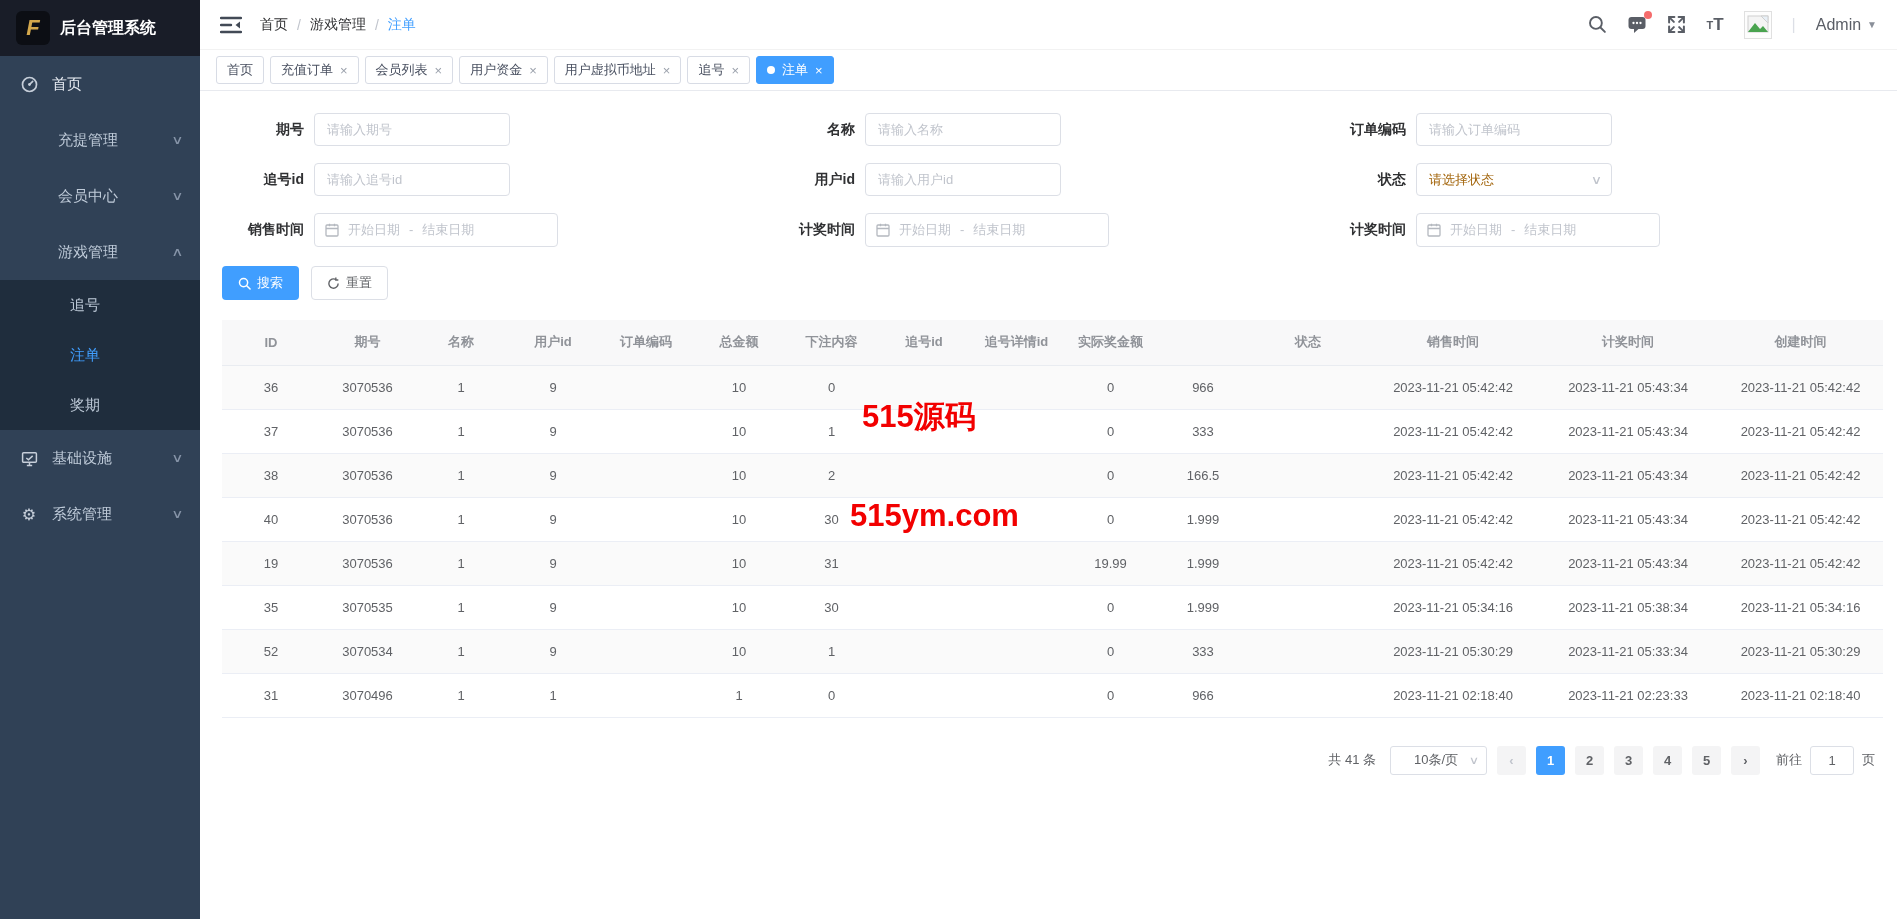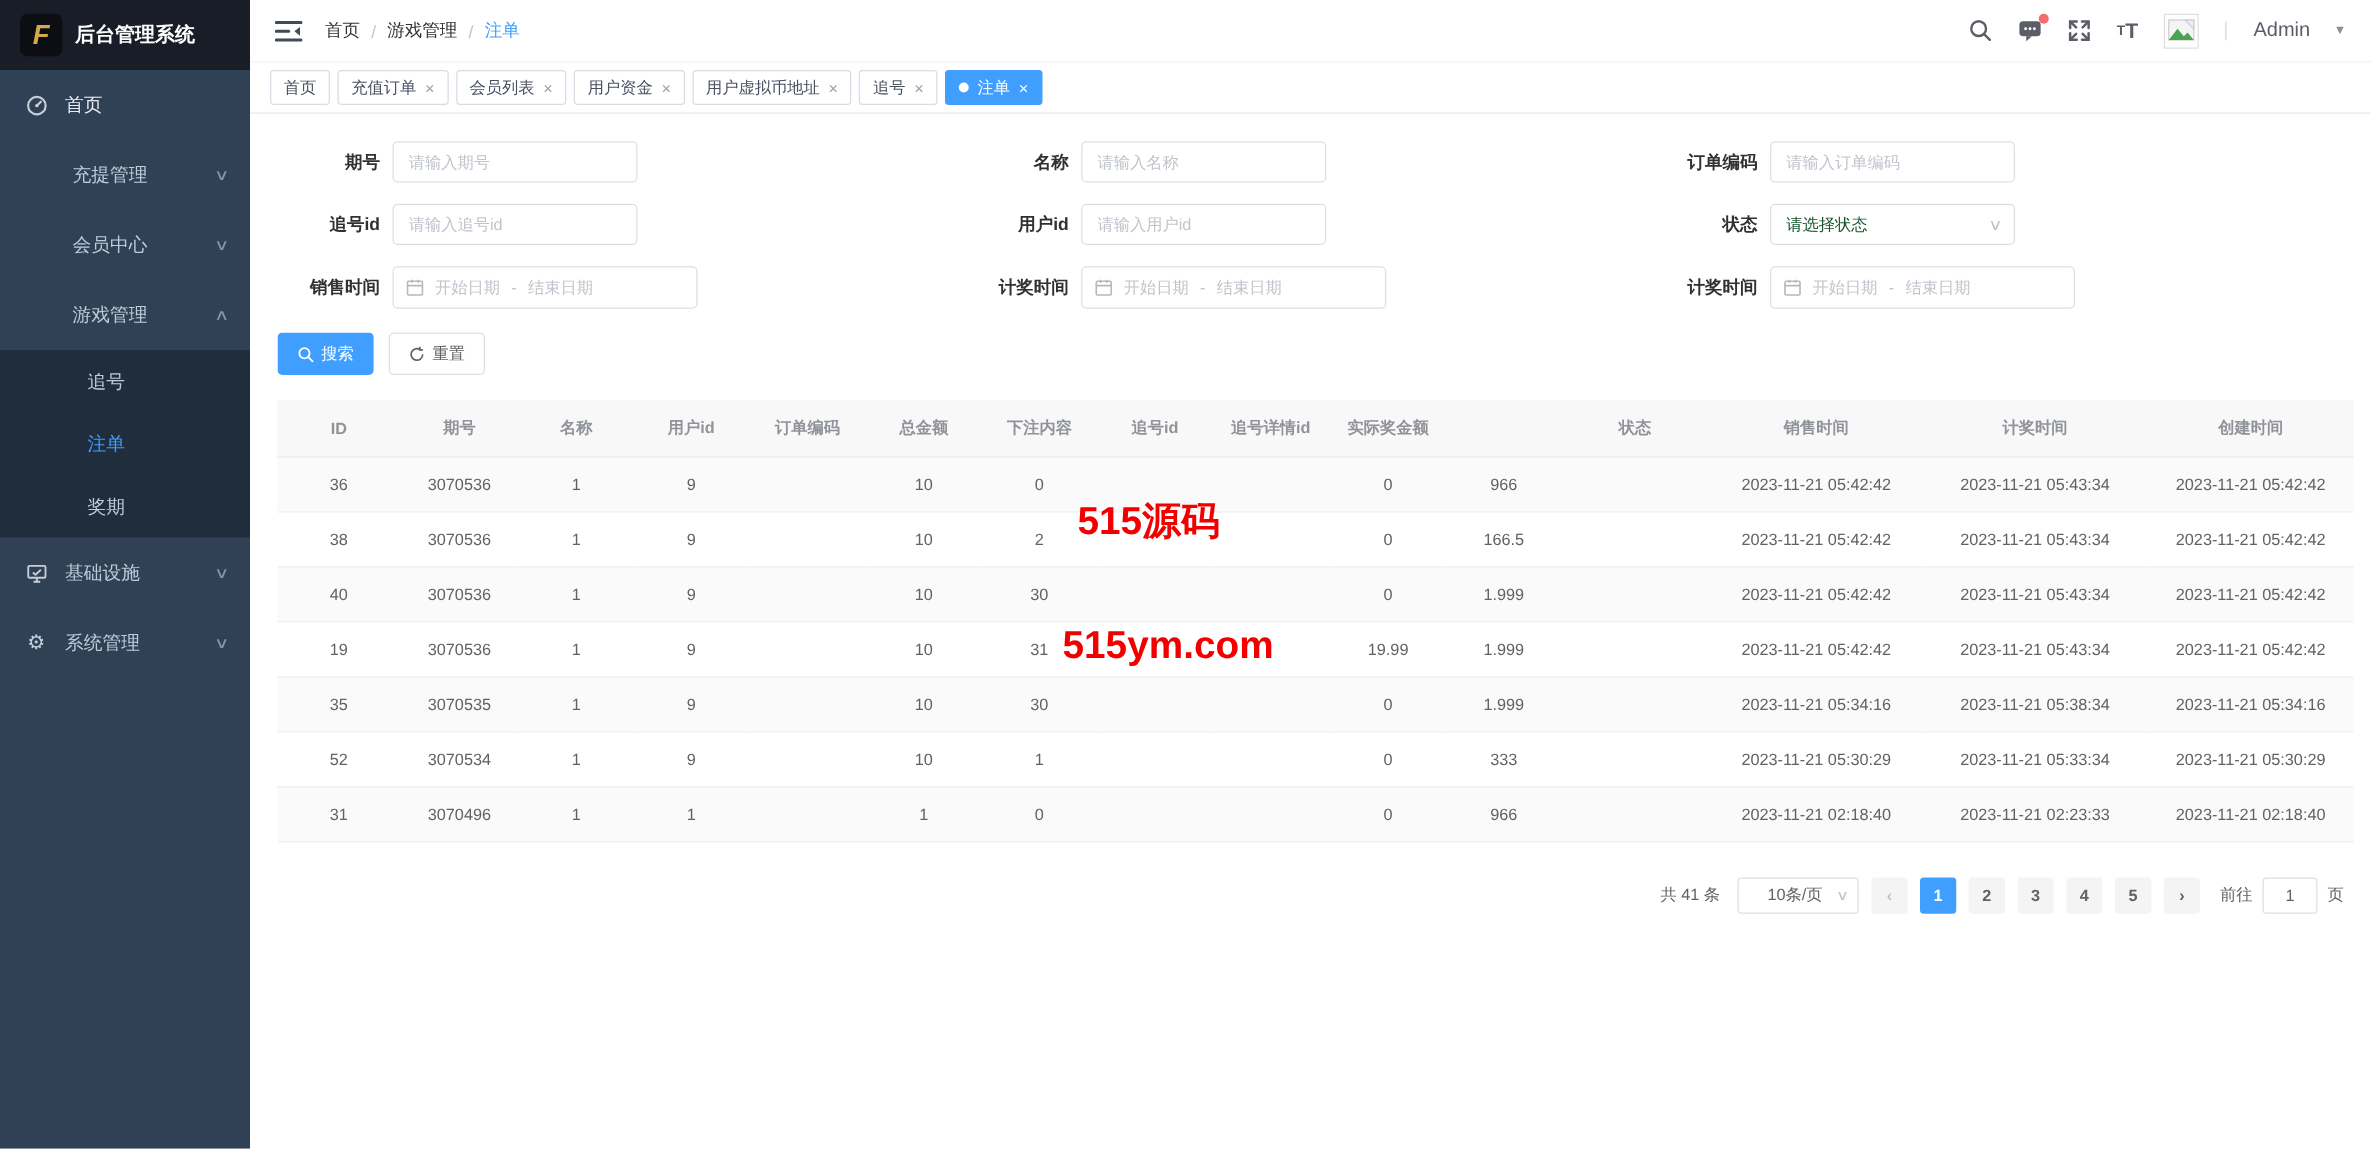--- a/index.html
+++ b/index.html
@@ -29,21 +29,21 @@
   .breadcrumb { display:flex; align-items:center; gap:9px; font-size:14px; }
   .bc-link { color:#303133; cursor:pointer; }
   .bc-sep { color:#c0c4cc; }
   .bc-current { color:#409eff; }
   .top-actions { margin-left:auto; display:flex; align-items:center; gap:20px; color:#5a5e66; }
   .top-icon { cursor:pointer; position:relative; display:flex; align-items:center; }
   .badge-dot { position:absolute; top:-4px; right:-5px; width:8px; height:8px; border-radius:50%; background:#f56c6c; }
   .font-ico { font-weight:bold; font-size:17px; }
   .font-ico .small-t { font-size:11px; }
   .avatar-box { width:28px; height:28px; border:1px solid #e0e0e0; background:#fdfdfd; display:flex; align-items:center; justify-content:center; }
-  .admin-wrap { display:flex; align-items:center; gap:19px; cursor:pointer;text-align:right; }
+  .admin-wrap { display:flex; align-items:center; gap:6px; cursor:pointer;text-align:right; }
   .admin-sep { color:#dcdfe6; }
   .caret { font-size:10px; color:#8a8f99; }
 
   .tabbar { height:41px; display:flex; align-items:center; gap:6px; padding:0 16px; border-bottom:1px solid #e8eaef; }
   .tab { height:28px; padding:0 10px; border:1px solid #d8dce5; border-radius:3px; background:#fff;
     color:#495060; font-size:13px; display:flex; align-items:center; gap:7px; cursor:pointer; white-space:nowrap; }
   .tab .tab-close { color:#9aa0ab; font-size:13px; line-height:1; }
   .tab.active { background:#409eff; border-color:#409eff; color:#fff; }
   .tab.active .tab-close { color:#fff; }
   .tab-dot { width:8px; height:8px; border-radius:50%; background:#fff; }
@@ -52,21 +52,21 @@
 
   
   .filter-grid { display:grid; grid-template-columns:repeat(3,1fr); row-gap:17px; }
   .f-item { display:flex; align-items:center; height:33px; }
   .f-label { width:82px; text-align:right; font-weight:bold; font-size:14px; color:#303133; margin-right:10px; white-space:nowrap; }
   .f-input { width:196px; height:33px; border:1px solid #dcdfe6; border-radius:4px; padding:0 12px;
     font-size:13px; color:#606266; outline:none; font-family:inherit; }
   .f-input::placeholder { color:#c0c4cc; }
   .f-select { width:196px; height:33px; border:1px solid #dcdfe6; border-radius:4px; padding:0 10px 0 12px;
     display:flex; align-items:center; cursor:pointer; }
-  .f-select .sel-ph { color:#14532d; font-size:13px; }
+  .f-select .sel-ph { color:#a16207; font-size:13px; }
   .f-select .sel-chev { margin-left:auto; color:#c0c4cc; font-size:12px; transform:scaleX(1.3); }
   .f-date { width:244px; height:33px; border:1px solid #dcdfe6; border-radius:4px; padding:16px 10px;
     display:flex; align-items:center; gap:9px; font-size:13px; color:#c0c4cc; cursor:pointer; }
   .f-date .cal { color:#b4b8bf; display:flex; }
   .f-date .d-sep { color:#c0c4cc; }
 
   
   .btn-row { display:flex; gap:12px; margin-top:20px; }
   .btn { height:33px; border-radius:4px; font-size:13px; display:flex; align-items:center; gap:6px;
     padding:16px 15px; cursor:pointer; border:1px solid transparent; font-family:inherit; }
@@ -400,20 +400,37 @@
                 <td></td>
                 <td></td>
                 <td>0</td>
                 <td>966</td>
                 <td></td>
                 <td>2023-11-21 05:42:42</td>
                 <td>2023-11-21 05:43:34</td>
                 <td>2023-11-21 05:42:42</td>
               </tr>
               <tr>
+                <td>37</td>
+                <td>3070536</td>
+                <td>1</td>
+                <td>9</td>
+                <td></td>
+                <td>10</td>
+                <td>1</td>
+                <td></td>
+                <td></td>
+                <td>0</td>
+                <td>333</td>
+                <td></td>
+                <td>2023-11-21 05:42:42</td>
+                <td>2023-11-21 05:43:34</td>
+                <td>2023-11-21 05:42:42</td>
+              </tr>
+              <tr>
                 <td>38</td>
                 <td>3070536</td>
                 <td>1</td>
                 <td>9</td>
                 <td></td>
                 <td>10</td>
                 <td>2</td>
                 <td></td>
                 <td></td>
                 <td>0</td>

